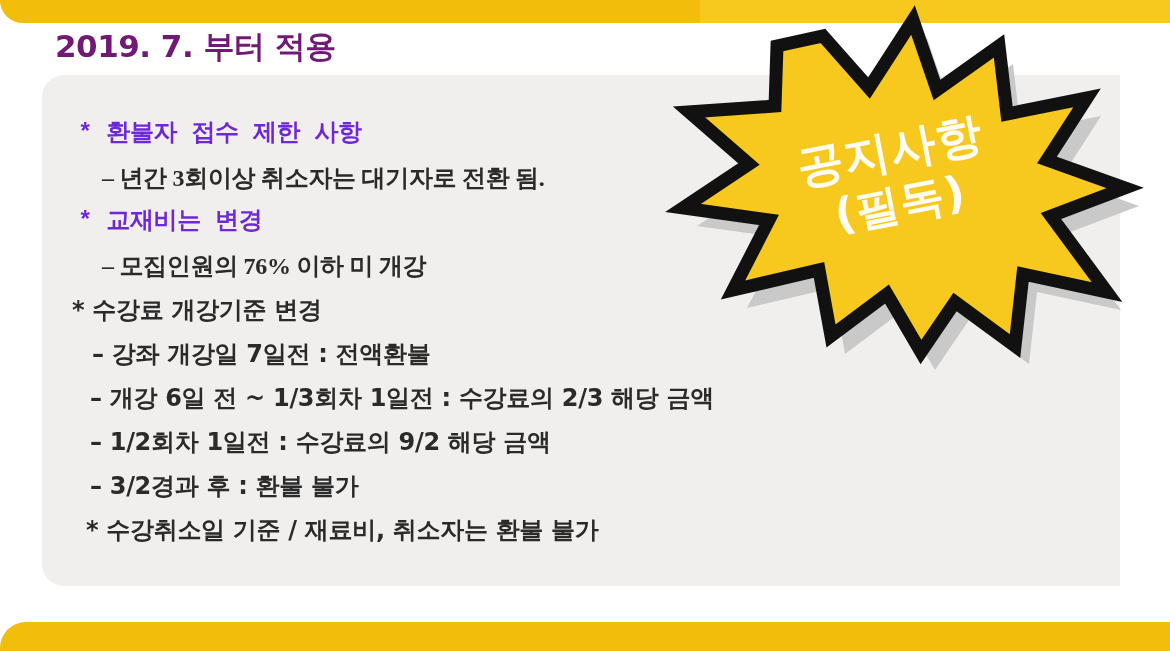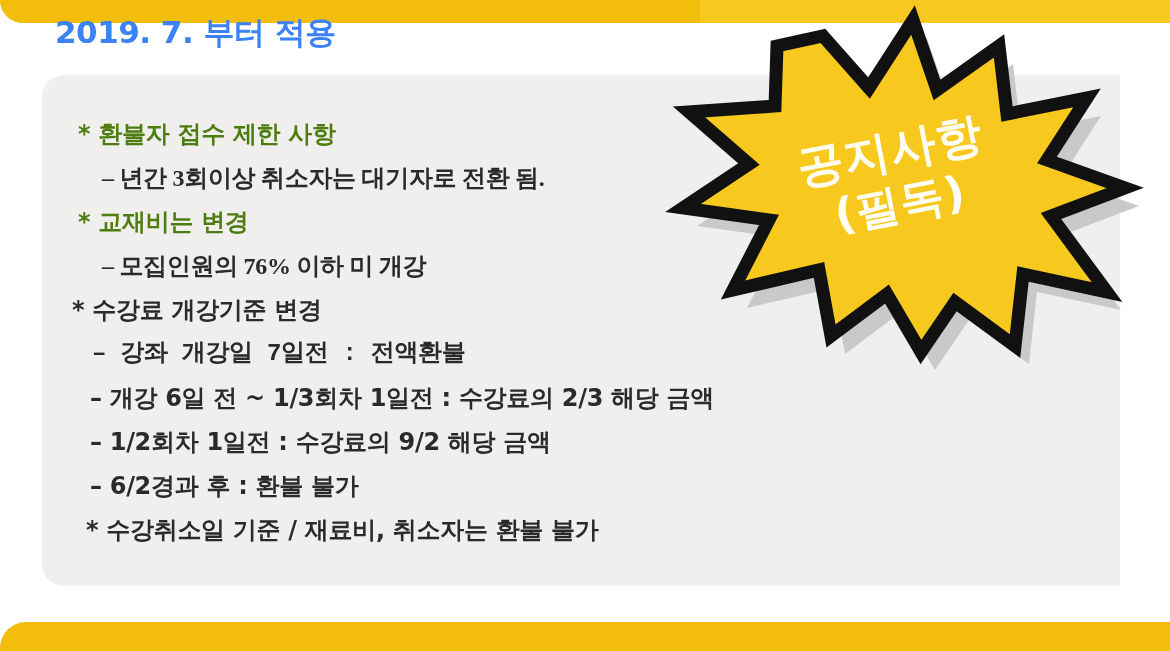--- a/index.html
+++ b/index.html
@@ -60,24 +60,24 @@
     height: 511px;
     background: #f0efed;
     border-top-left-radius: 22px;
     border-bottom-left-radius: 22px;
   }
 
   
   .headline {
     position: absolute;
     left: 55px;
-    top: 12px;
+    top: 26px;
     font-size: 31px;
     font-weight: bold;
-    color: #3b82f6;
+    color: #701a75;
     letter-spacing: -0.5px;
     white-space: nowrap;
     z-index: 6;
   }
 
   
   .body-list {
     position: absolute;
     left: 60px;
     top: 112px;
@@ -87,26 +87,27 @@
   .line {
     height: 44px;
     line-height: 44px;
     font-size: 24px;
     font-weight: bold;
     letter-spacing: -0.3px;
     white-space: nowrap;
     color: #2a2a2a;
   }
   .line.blue {
-    color: #4d7c0f;
+    color: #6d28d9;
+    font-family: Liberation Mono, monospace;
   }
   .line.i0  { padding-left: 18px; }
   .line.i1  { padding-left: 42px; font-family: Liberation Serif, serif; }
   .line.i2  { padding-left: 12px; }
-  .line.i3  { padding-left: 32px; font-family: Liberation Mono, monospace; }
+  .line.i3  { padding-left: 32px; }
   .line.i4  { padding-left: 30px; }
   .line.i5  { padding-left: 26px; }
 
   
   .burst {
     position: absolute;
     left: 655px;
     top: 2px;
     width: 480px;
     height: 350px;
@@ -160,21 +161,21 @@
 
   <div class="body-list">
     <div class="line blue i0">* 환불자 접수 제한 사항</div>
     <div class="line i1">– 년간 3회이상 취소자는 대기자로 전환 됨.</div>
     <div class="line blue i0">* 교재비는 변경</div>
     <div class="line i1">– 모집인원의 76% 이하 미 개강</div>
     <div class="line i2">* 수강료 개강기준 변경</div>
     <div class="line i3">– 강좌 개강일 7일전 : 전액환불</div>
     <div class="line i4">–  개강 6일 전 ~ 1/3회차 1일전 : 수강료의 2/3 해당 금액</div>
     <div class="line i4">– 1/2회차 1일전 : 수강료의 9/2 해당 금액</div>
-    <div class="line i4">– 6/2경과 후 : 환불 불가</div>
+    <div class="line i4">– 3/2경과 후 : 환불 불가</div>
     <div class="line i5">* 수강취소일 기준 /  재료비, 취소자는 환불 불가</div>
   </div>
 
   <div class="burst">
     <svg viewBox="0 0 480 350" xmlns="http://www.w3.org/2000/svg">
 
       <polygon points="168,34 214,86 258,18 282,88 344,44 352,112 432,96 392,158 470,186 396,214 452,290 368,272 360,344 300,300 266,350 232,292 176,334 164,268 78,288 114,218 28,206 94,162 34,110 120,104 122,44" fill="#c9c9c9" transform="translate(14,18)"></polygon>
 
       <polygon points="168,34 214,86 258,18 282,88 344,44 352,112 432,96 392,158 470,186 396,214 452,290 368,272 360,344 300,300 266,350 232,292 176,334 164,268 78,288 114,218 28,206 94,162 34,110 120,104 122,44" fill="#f7c81e" stroke="#111111" stroke-width="13" stroke-linejoin="miter"></polygon>
     </svg>

